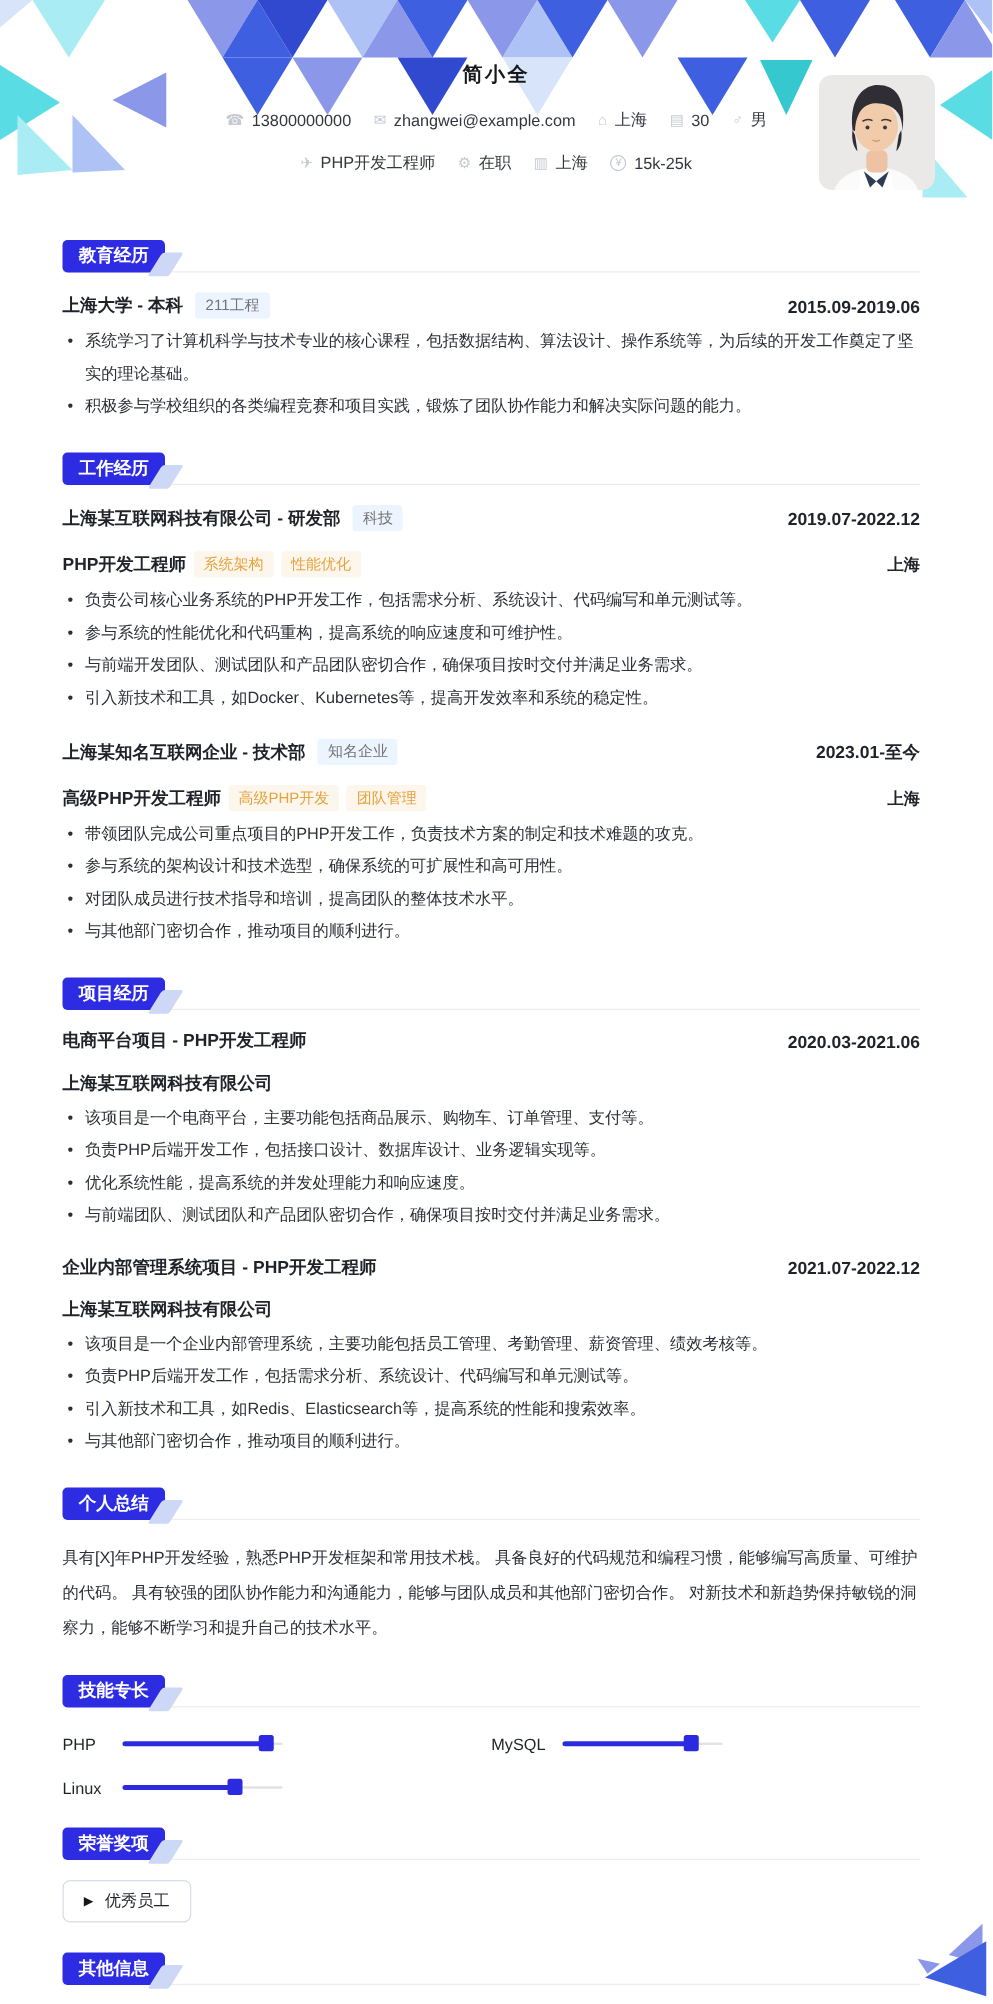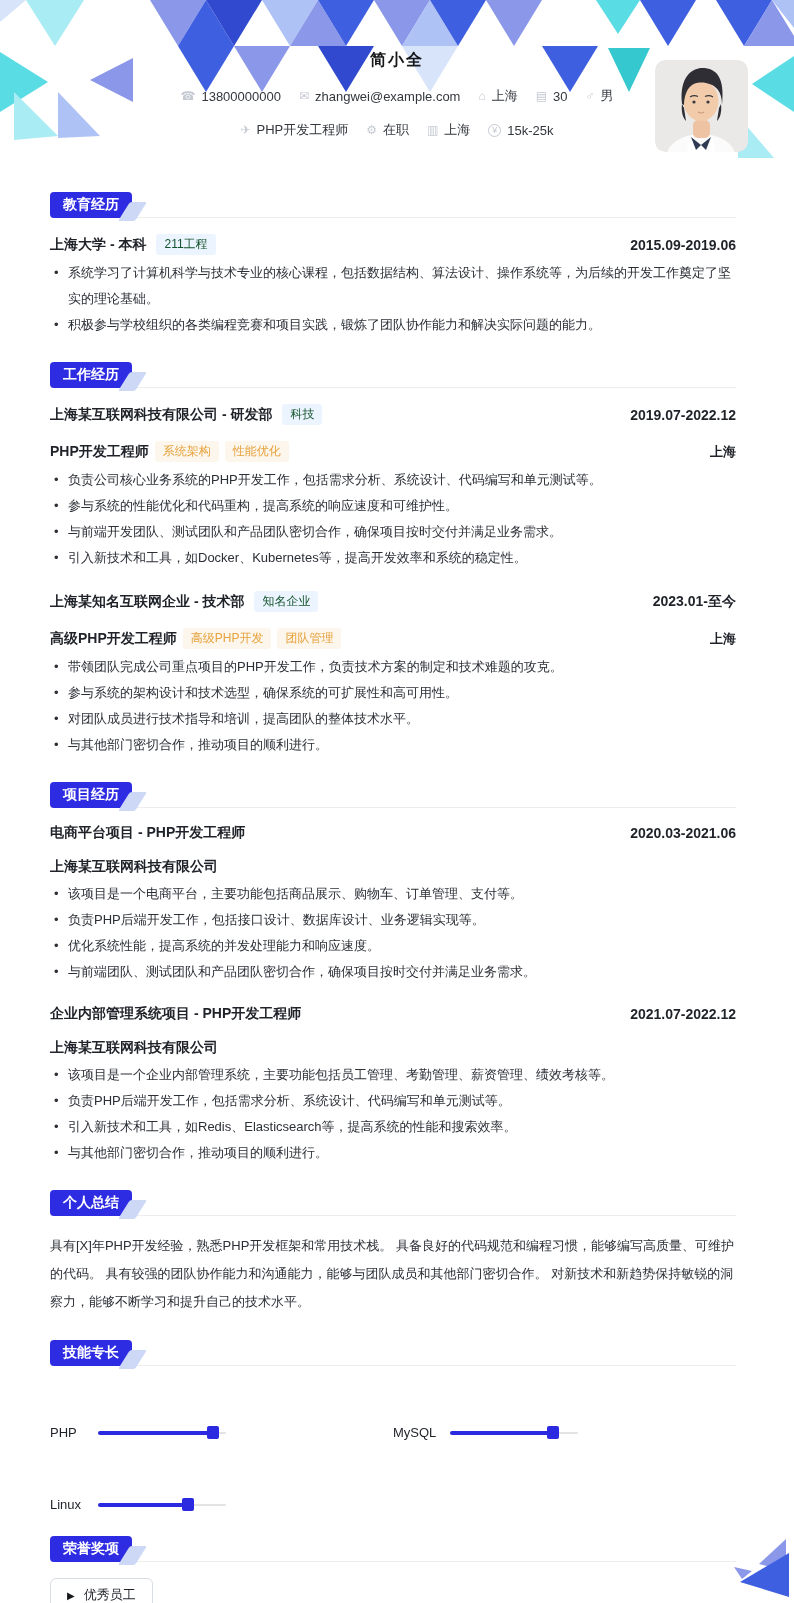--- a/index.html
+++ b/index.html
@@ -25,32 +25,32 @@
   .section { margin-top:22px; }
   .sec-head { position:relative; height:28px; border-bottom:1px solid #ededed; }
   .badge { position:absolute; left:0; bottom:-1px; background:#2E2CE3; color:#fff; font-size:14px; font-weight:700; padding:4px 13px; border-radius:4px; z-index:1;font-family:Liberation Mono, monospace; }
   .badge::after { content:""; position:absolute; right:-9px; bottom:-3px; width:17px; height:19px; background:#ccd8f6; transform:skewX(-32deg); z-index:-1; border-radius:2px; }
 
   .row { display:flex; align-items:center; margin-top:16px; }
   .row .grow { flex:1; }
   .title14 { font-size:14px; font-weight:700; color:#1f2329; }
   .date { font-size:14px; font-weight:700; color:#1f2329; white-space:nowrap; }
   .loc { font-size:13px; font-weight:700; color:#1f2329; white-space:nowrap; }
-  .tag-blue { margin-left:10px; font-size:12px; color:#14532d; background:#ECF5FF; padding:2px 8px; border-radius:3px; }
+  .tag-blue { margin-left:10px; font-size:12px; color:#737373; background:#ECF5FF; padding:2px 8px; border-radius:3px; }
   .tag-orange { margin-left:6px; font-size:12px; color:#E6A23C; background:#FDF6EC; padding:2px 8px; border-radius:3px; }
 
   ul.bullets { list-style:none; margin-top:5px; }
   .bullets li { position:relative; padding-left:18px; font-size:13px; color:#2b2f36; line-height:26px; }
   .bullets li::before { content:"•"; position:absolute; left:4px; top:0; color:#2b2f36; }
 
   .summary-text { font-size:13px; color:#2b2f36; line-height:28px; margin-top:16px; }
 
   
   .skills { display:grid; grid-template-columns:1fr 1fr; row-gap:20px; margin-top:22px; }
-  .skill-row { display:flex; align-items:flex-end;margin-top:37px; }
+  .skill-row { display:flex; align-items:flex-start; }
   .skill-name { font-size:13px; color:#1f2329; margin-right:14px; min-width:34px; }
   .slider { position:relative; width:128px; height:14px; }
   .slider-rail { position:absolute; top:6px; left:0; width:100%; height:2px; background:#e3e3e3; border-radius:1px; }
   .slider-fill { position:absolute; top:5px; left:0; height:4px; background:#2B2AE0; border-radius:2px; }
   .slider-thumb { position:absolute; top:0; width:12px; height:13px; background:#2B2AE0; border-radius:2px; }
 
   
   .honor-btn { display:inline-flex; align-items:center; gap:9px; margin-top:16px; padding:7px 16px;
     border:1px solid #d8dce4; border-radius:6px; background:#fff; font-size:13px; color:#1f2329; cursor:pointer; }
   .honor-play { font-size:10px; color:#17181a; }

